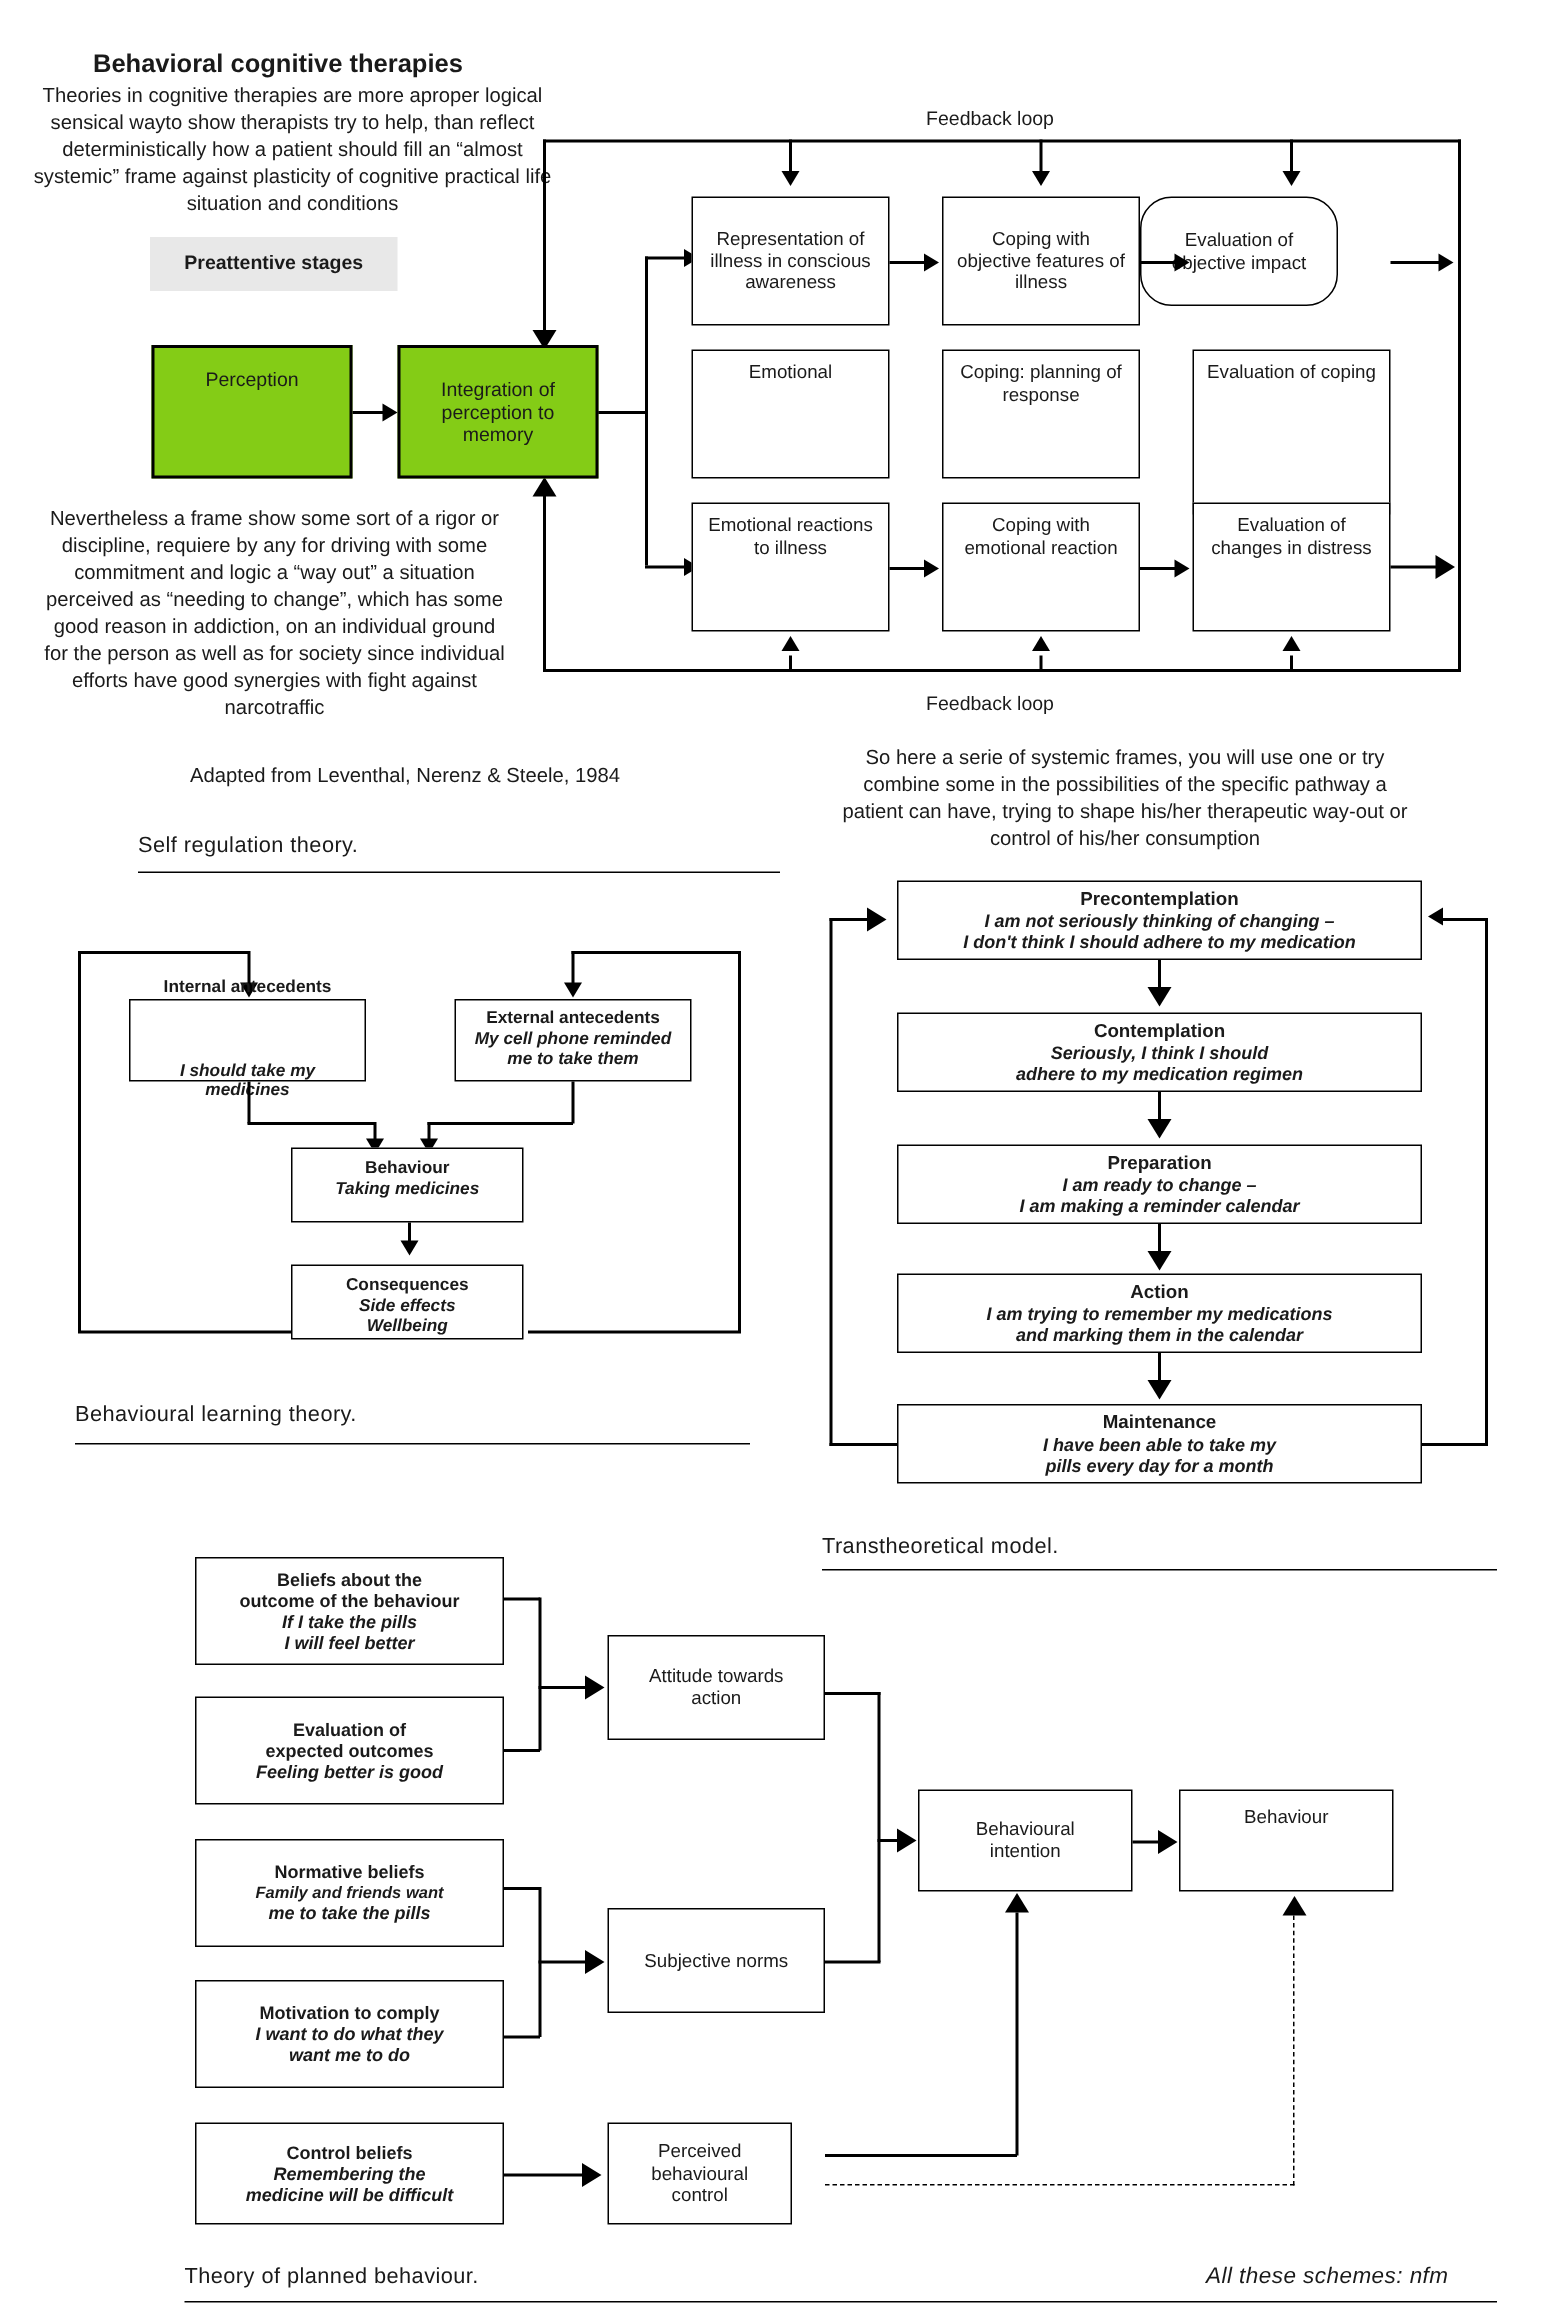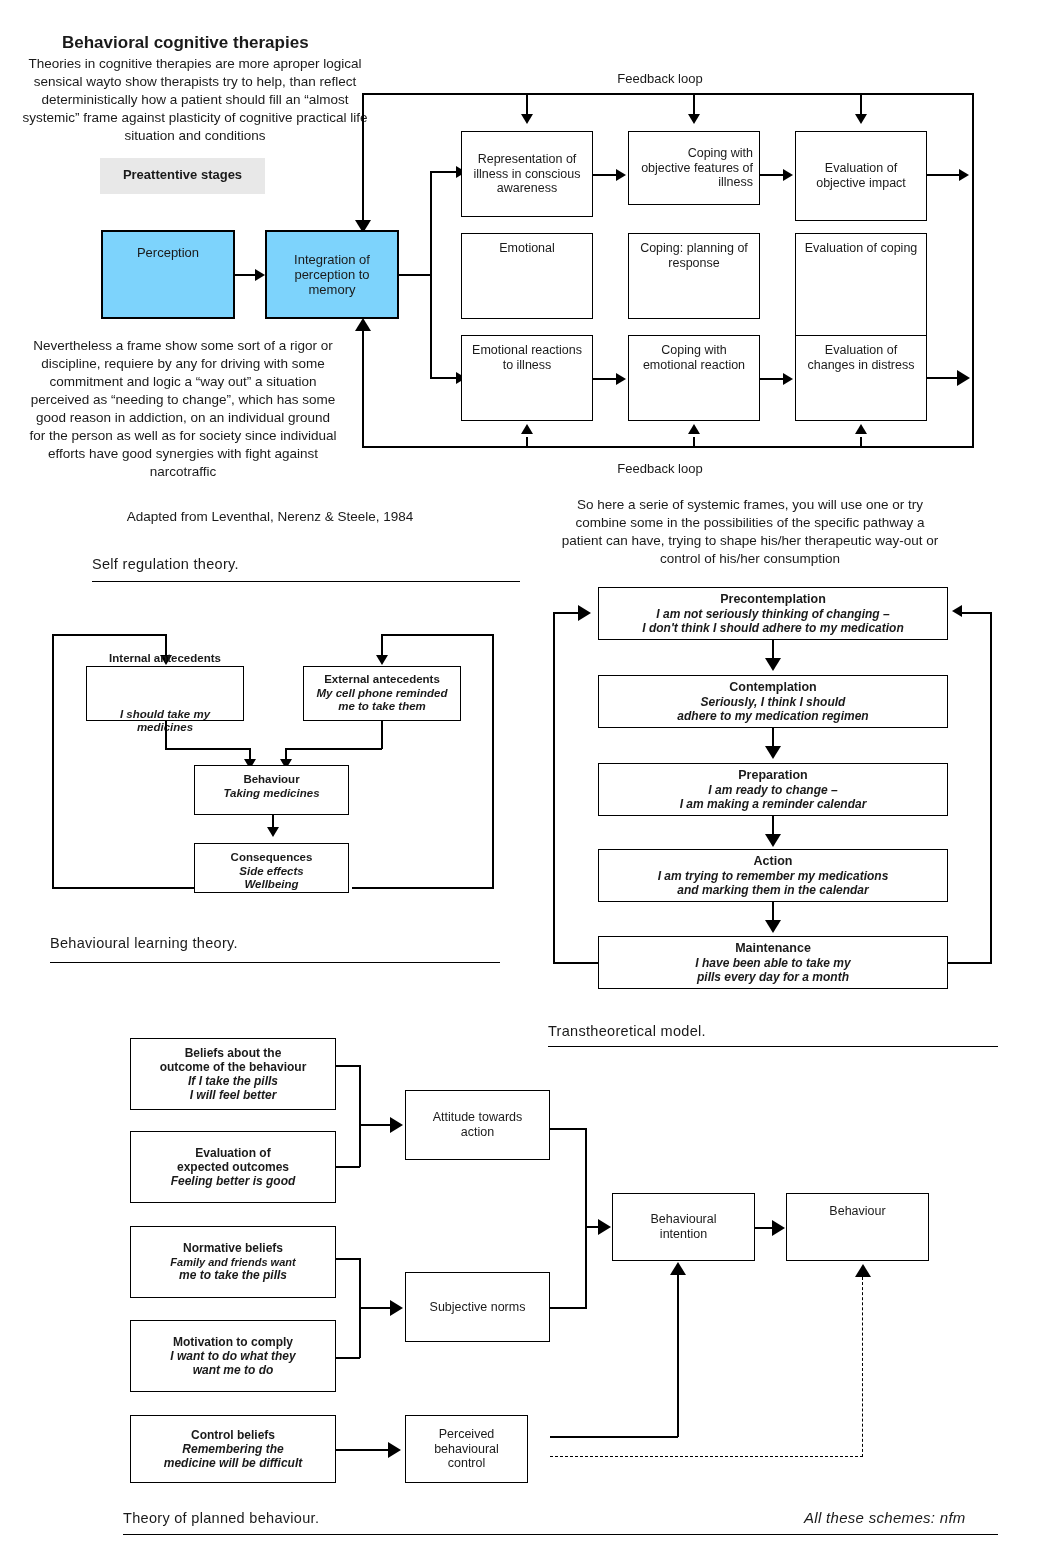--- a/index.html
+++ b/index.html
@@ -6,21 +6,21 @@
   html,body{margin:0;padding:0;background:#fff;}
   body{
     width:1042px;height:1546px;position:relative;overflow:hidden;
     font-family:"Liberation Sans", sans-serif;color:#1a1a1a;
   }
   .box{
     position:absolute;border:1.6px solid #000;background:#fff;
     display:flex;flex-direction:column;align-items:center;justify-content:center;
     text-align:center;line-height:1.18;box-sizing:border-box;
   }
-  .box.gray{background:#7dd3fc;border-width:2px;}
+  .box.gray{background:#84cc16;border-width:2px;}
   .box.top-align{justify-content:flex-start;padding-top:7px;}
   .ttl{font-weight:bold;}
   .ital{font-style:italic;font-weight:bold;}
   .ln{position:absolute;background:#000;}
   .h{height:1.6px;}
   .v{width:1.6px;}
   .h2{height:2.4px;}
   .v2{width:2.4px;}
   .dash-h{position:absolute;height:0;border-top:1.6px dashed #000;}
   .dash-v{position:absolute;width:0;border-left:1.6px dashed #000;}
@@ -74,24 +74,24 @@
 <div class="ln h" style="left:399px;top:274px;width:32px;"></div>
 <div class="ln v" style="left:430px;top:171px;height:206px;"></div>
 <div class="ln h" style="left:430px;top:171px;width:28px;"></div>
 <div class="ar ar-r" style="left:456px;top:166px;"></div>
 <div class="ln h" style="left:430px;top:377px;width:28px;"></div>
 <div class="ar ar-r" style="left:456px;top:372px;"></div>
 
 <div class="box" style="left:461px;top:131px;width:132px;height:86px;">
   <span style="font-size:12.5px;padding:0 6px;">Representation of illness in conscious awareness</span>
 </div>
-<div class="box" style="left:628px;top:131px;width:132px;height:74px;text-align:right;">
+<div class="box" style="left:628px;top:131px;width:132px;height:86px;">
   <span style="font-size:12.5px;padding:0 6px;">Coping with objective features of illness</span>
 </div>
-<div class="box" style="left:795px;top:131px;width:132px;height:90px;">
+<div class="box" style="left:760px;top:131px;width:132px;height:73px;border-radius:21px;">
   <span style="font-size:12.5px;padding:0 6px;">Evaluation of objective impact</span>
 </div>
 
 <div class="ln h" style="left:593px;top:174px;width:24px;"></div>
 <div class="ar ar-r" style="left:616px;top:169px;"></div>
 <div class="ln h" style="left:760px;top:174px;width:24px;"></div>
 <div class="ar ar-r" style="left:783px;top:169px;"></div>
 <div class="ln h" style="left:927px;top:174px;width:34px;"></div>
 <div class="ar ar-r" style="left:959px;top:169px;"></div>
 

